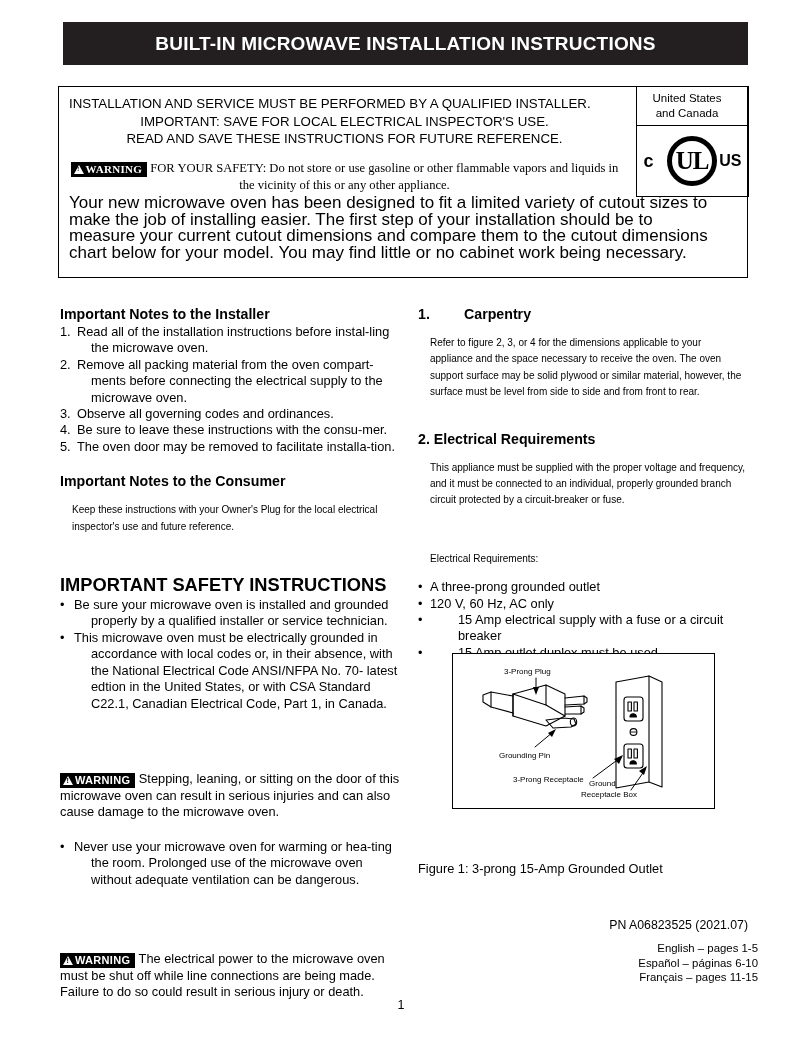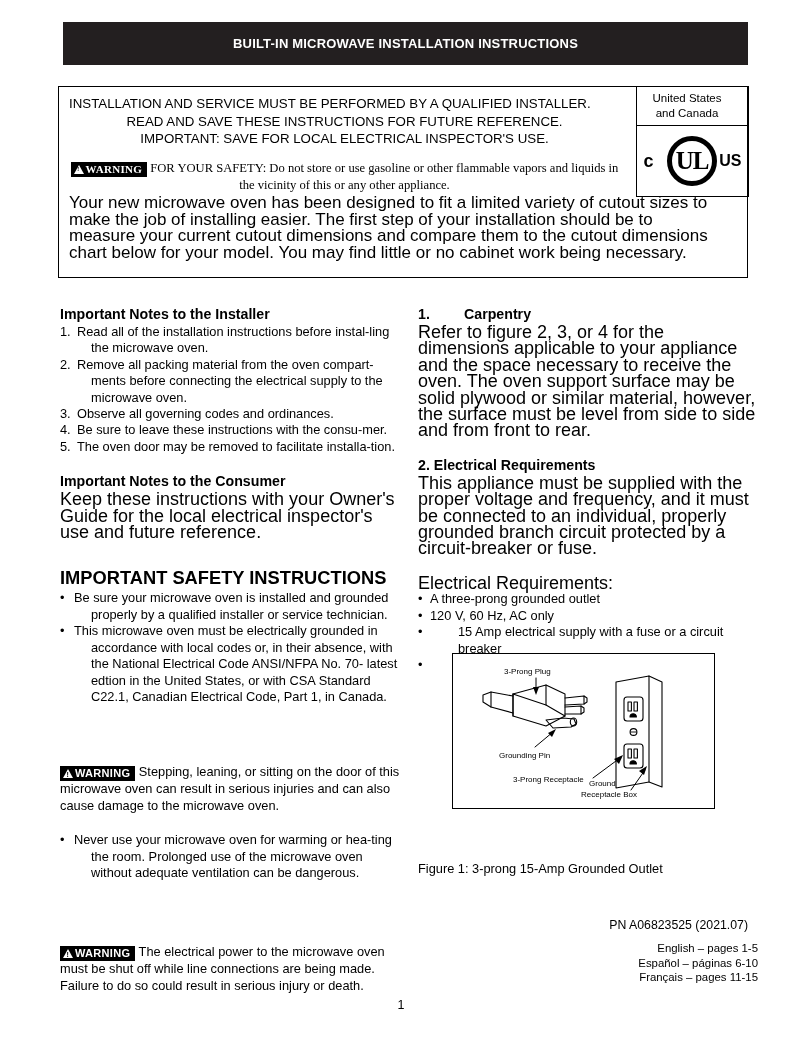--- a/index.html
+++ b/index.html
@@ -31,21 +31,21 @@
     top: 22px;
     width: 685px;
     height: 43px;
     background: #231f20;
     color: #ffffff;
     display: flex;
     align-items: center;
     justify-content: center;
   }
   .title-bar .title-text {
-    font-size: 13px;
+    font-size: 19px;
     font-weight: bold;
     letter-spacing: 0.2px;
     white-space: nowrap;
   }
 
   
   .notice-box {
     position: absolute;
     left: 58px;
     top: 86px;
@@ -195,23 +195,23 @@
     margin: 0 0 1px 0;
     line-height: 17px;
   }
   h2.sec-head.big {
     font-size: 18.3px;
     line-height: 23px;
   }
   .sec-head.numbered .num { display: inline-block; width: 46px; }
 
   p.body {
-    font-size: 18px;
+    font-size: 10px;
     line-height: 16.4px;
-    margin: 0;
+    margin: 12px;
   }
   .spacer-14 { height: 14px; }
   .spacer-18 { height: 18px; }
   .spacer-26 { height: 26px; }
 
   ol.num-list, ul.bullet-list {
     margin: 0;
     padding: 0;
     list-style: none;
   }
@@ -292,22 +292,22 @@
 <div class="page">
 
   <div class="title-bar">
     <span class="title-text">BUILT-IN MICROWAVE INSTALLATION INSTRUCTIONS</span>
   </div>
 
   <div class="notice-box">
 
     <div class="notice-left">
       <div class="notice-line first">INSTALLATION AND SERVICE MUST BE PERFORMED BY A QUALIFIED INSTALLER.</div>
+      <div class="notice-line">IMPORTANT: SAVE FOR LOCAL ELECTRICAL INSPECTOR'S USE.</div>
       <div class="notice-line">READ AND SAVE THESE INSTRUCTIONS FOR FUTURE REFERENCE.</div>
-      <div class="notice-line">IMPORTANT: SAVE FOR LOCAL ELECTRICAL INSPECTOR'S USE.</div>
 
       <div class="warn-para">
         <span class="warn-badge"><span class="tri"></span><span>WARNING</span></span>
         <span>FOR YOUR SAFETY: Do not store or use gasoline or other flammable vapors and liquids in the vicinity of this or any other appliance.</span>
       </div>
     </div>
 
     <div class="cutout-para">Your new microwave oven has been designed to fit a limited variety of cutout sizes to make the job of installing easier. The first step of your installation should be to measure your current cutout dimensions and compare them to the cutout dimensions chart below for your model. You may find little or no cabinet work being necessary.</div>
 
     <div class="ul-block">
@@ -332,21 +332,21 @@
       <li><span class="mk">1.</span><span>Read all of the installation instructions before instal-ling the microwave oven.</span></li>
       <li><span class="mk">2.</span><span>Remove all packing material from the oven compart-ments before connecting the electrical supply to the microwave oven.</span></li>
       <li><span class="mk">3.</span><span>Observe all governing codes and ordinances.</span></li>
       <li><span class="mk">4.</span><span>Be sure to leave these instructions with the consu-mer.</span></li>
       <li><span class="mk">5.</span><span>The oven door may be removed to facilitate installa-tion.</span></li>
     </ol>
 
     <div class="spacer-18"></div>
 
     <h2 class="sec-head">Important Notes to the Consumer</h2>
-    <p class="body">Keep these instructions with your Owner's Guide for the local electrical inspector's use and future reference.</p>
+    <p class="body">Keep these instructions with your Owner's Plug for the local electrical inspector's use and future reference.</p>
 
     <div class="spacer-26"></div>
 
     <h2 class="sec-head big">IMPORTANT SAFETY INSTRUCTIONS</h2>
     <ul class="bullet-list">
       <li><span class="mk">•</span><span>Be sure your microwave oven is installed and grounded properly by a qualified installer or service technician.</span></li>
       <li><span class="mk">•</span><span>This microwave oven must be electrically grounded in accordance with local codes or, in their absence, with the National Electrical Code ANSI/NFPA No. 70- latest edtion in the United States, or with CSA Standard C22.1, Canadian Electrical Code, Part 1, in Canada.</span></li>
     </ul>
 
     <div class="spacer-14"></div>

